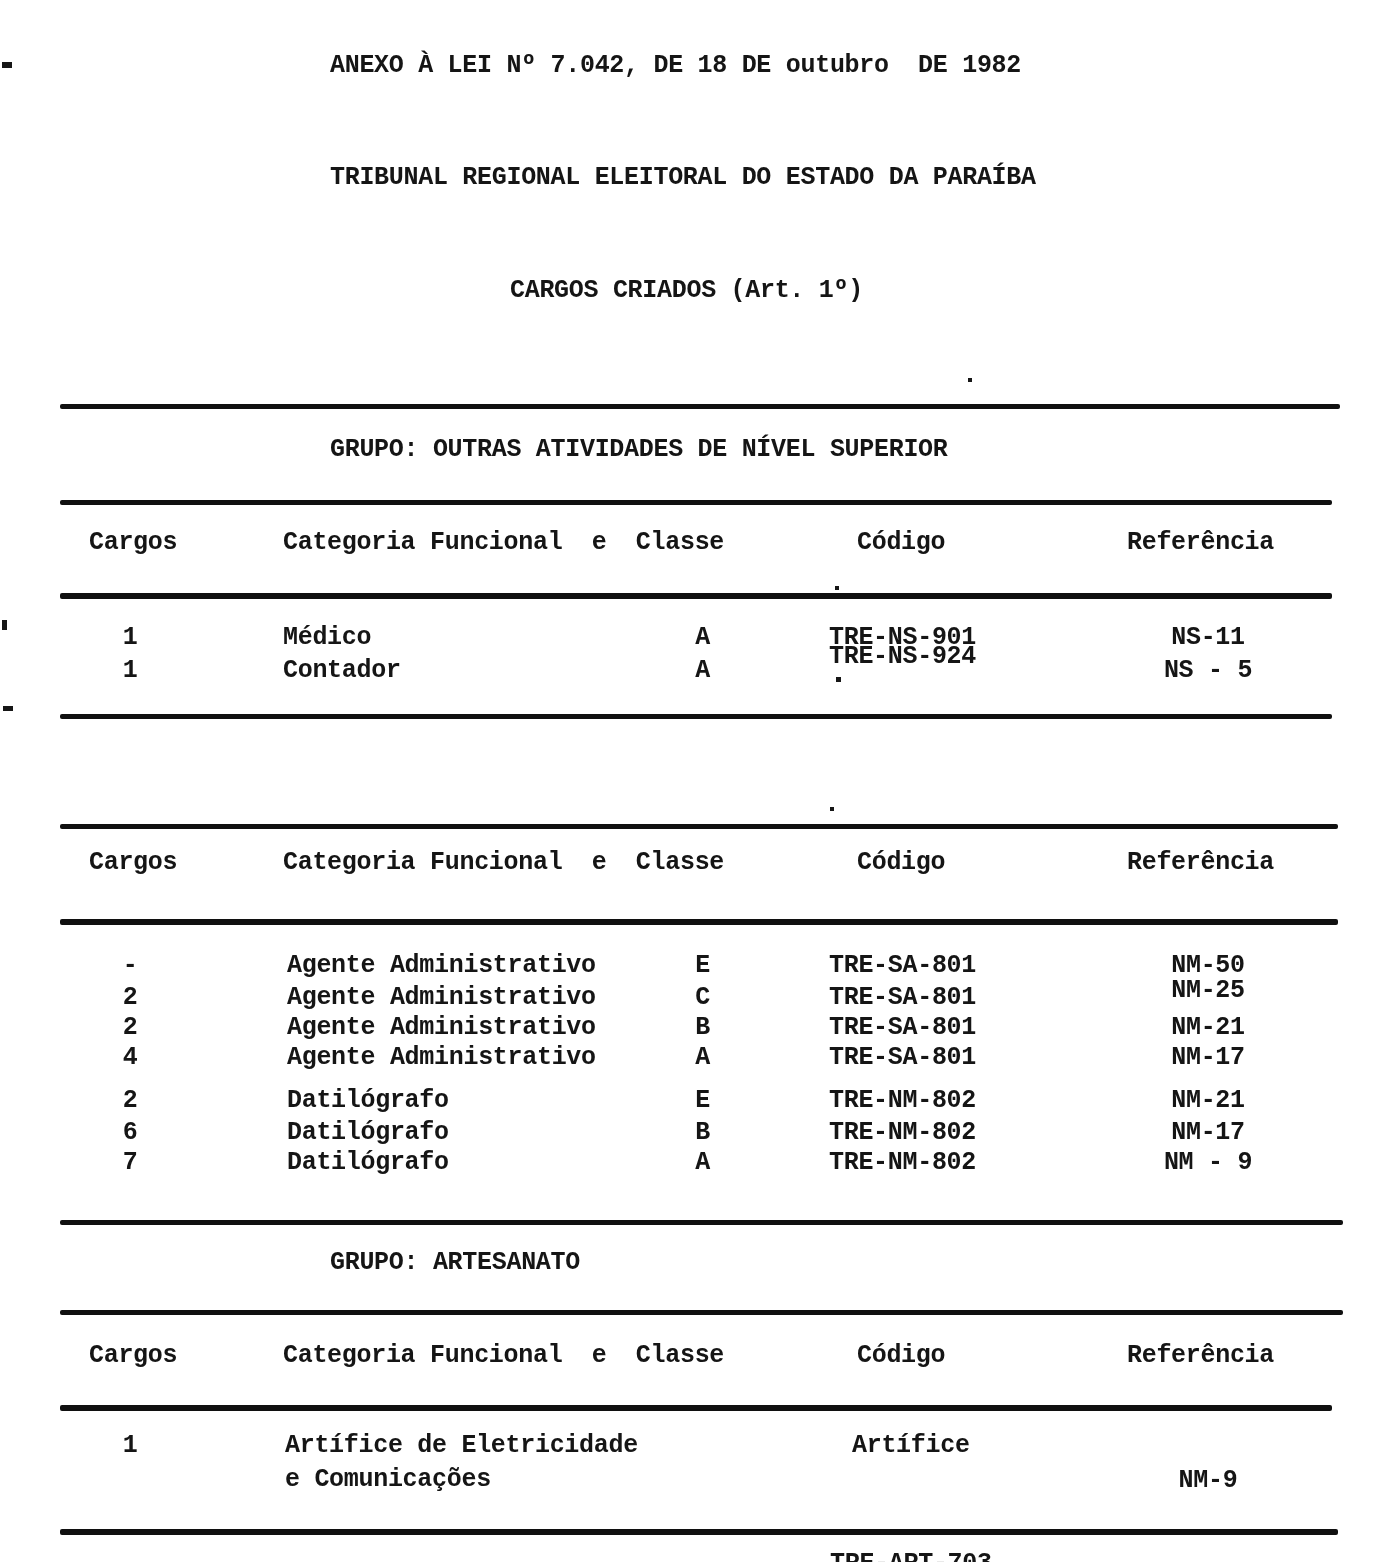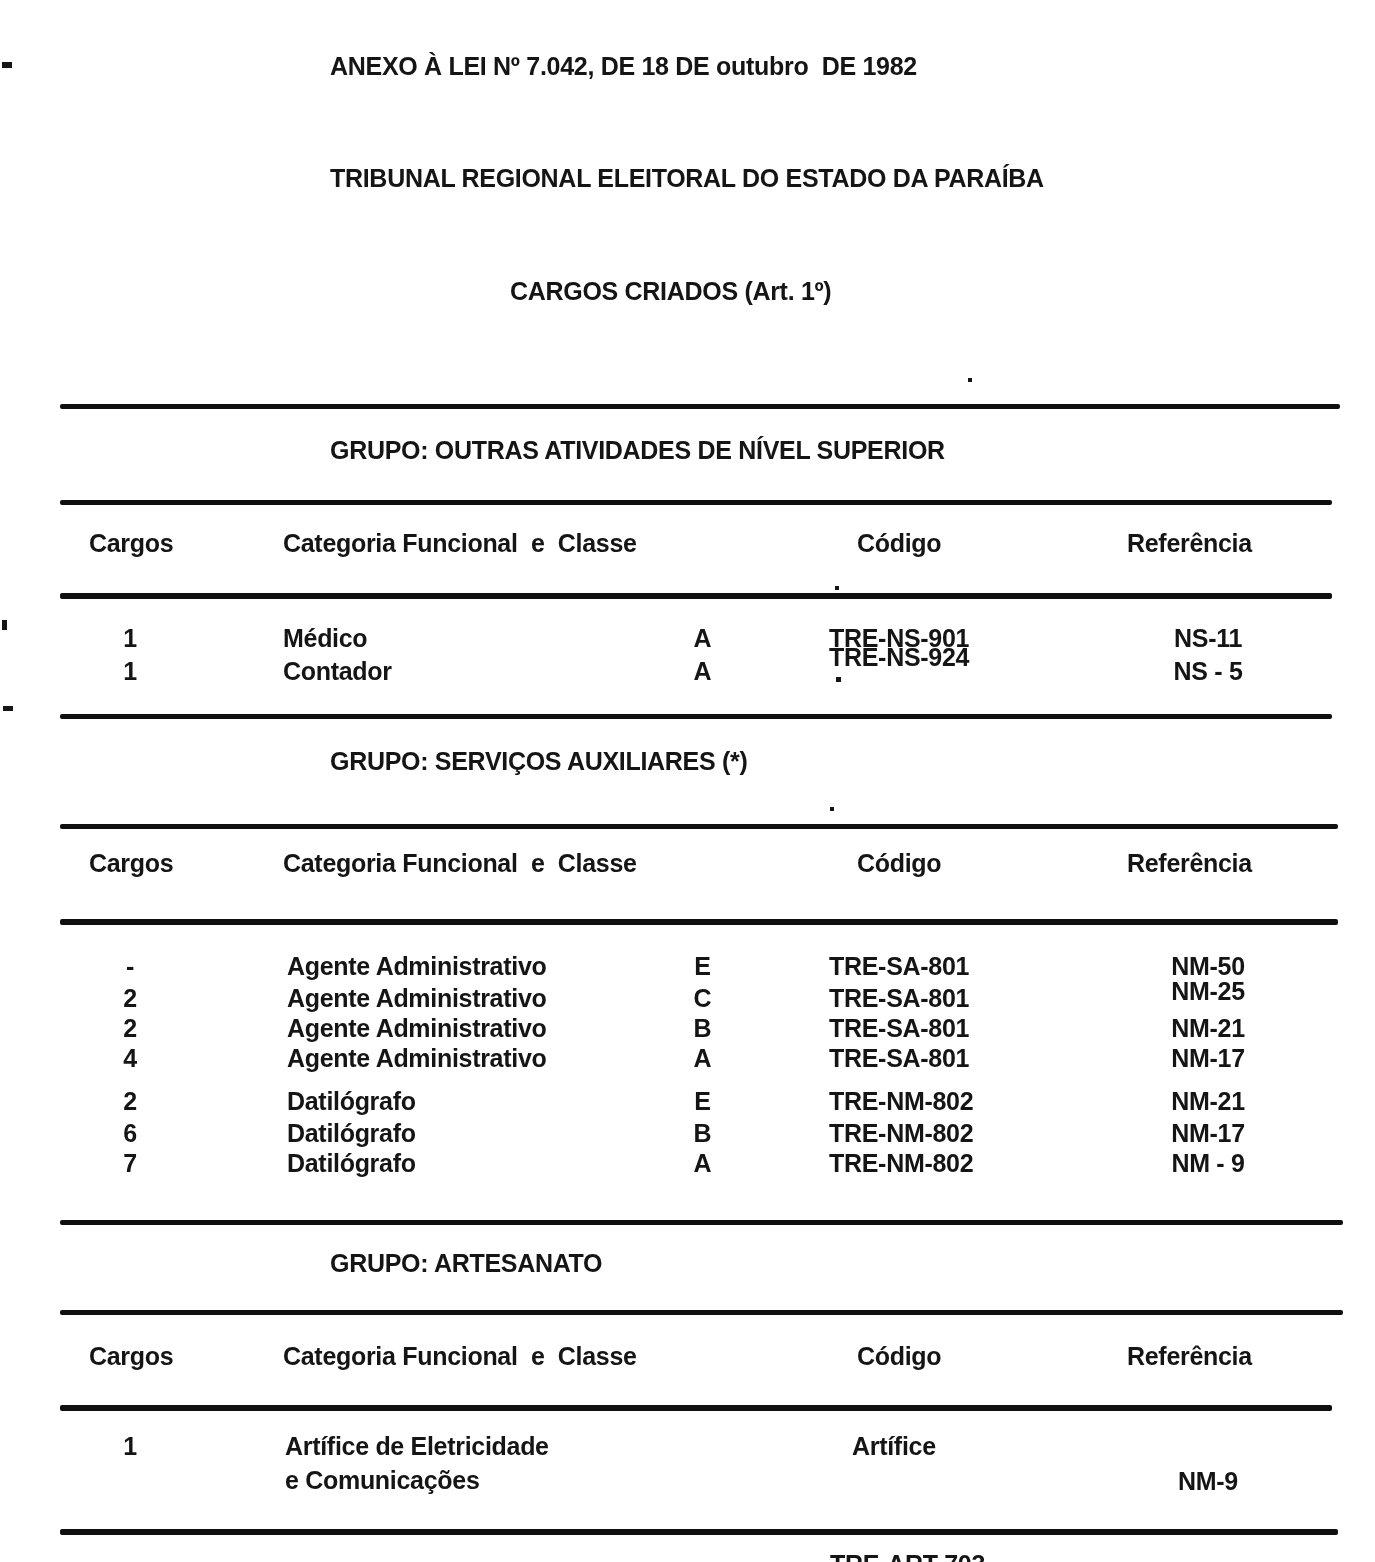--- a/index.html
+++ b/index.html
@@ -2,21 +2,21 @@
 <html><head>
 <meta charset="utf-8">
 <style>
   html,body{margin:0;padding:0;background:#ffffff;}
   .page{
     position:relative;
     width:1375px;
     height:1562px;
     background:#ffffff;
     overflow:hidden;
-    font-family:Liberation Sans, sans-serif;
+    font-family:Liberation Mono, monospace;
   }
   .t{
     position:absolute;
     white-space:pre;
     font-weight:bold;
     font-size:25px;
     line-height:30px;
     color:#151515;
     letter-spacing:-0.3px;
   }
@@ -57,21 +57,20 @@
   <div class="t c" style="left:1143px;top:623px;width:130px">NS-11</div>
 
   <div class="t c" style="left:70px;top:656px;width:120px">1</div>
   <div class="t" style="left:283px;top:656px">Contador</div>
   <div class="t c" style="left:640px;top:656px;width:125px">A</div>
   <div class="t" style="left:829px;top:642px">TRE-NS-924</div>
   <div class="t c" style="left:1143px;top:656px;width:130px">NS - 5</div>
 
   <div class="rule" style="left:60px;top:714px;width:1272px;height:5px"></div>
 
-  <div class="t" style="left:330px;top:746px">GRUPO: SERVIÇOS AUXILIARES (*)</div>
   <div class="rule" style="left:60px;top:824px;width:1278px;height:5px"></div>
 
   <div class="t" style="left:89px;top:848px">Cargos</div>
   <div class="t" style="left:283px;top:848px">Categoria Funcional  e  Classe</div>
   <div class="t" style="left:857px;top:848px">Código</div>
   <div class="t" style="left:1127px;top:848px">Referência</div>
   <div class="rule" style="left:60px;top:919px;width:1278px;height:6px"></div>
 
   <div class="t c" style="left:70px;top:951px;width:120px">-</div>
   <div class="t" style="left:287px;top:951px">Agente Administrativo</div>

